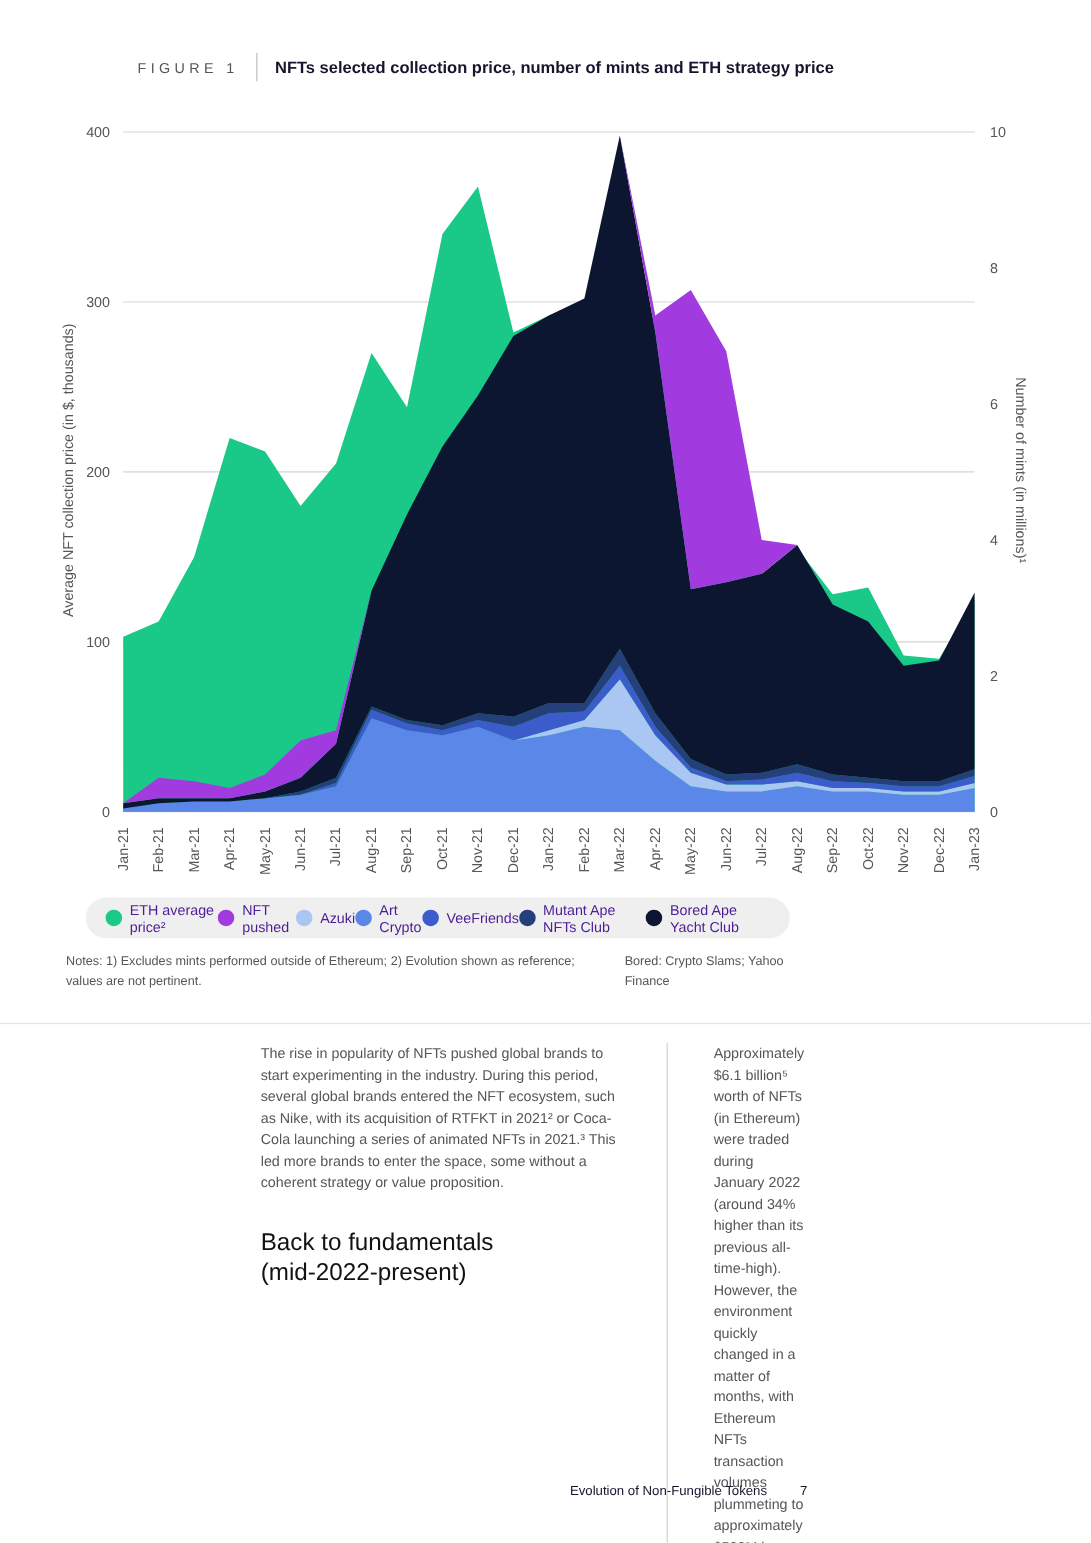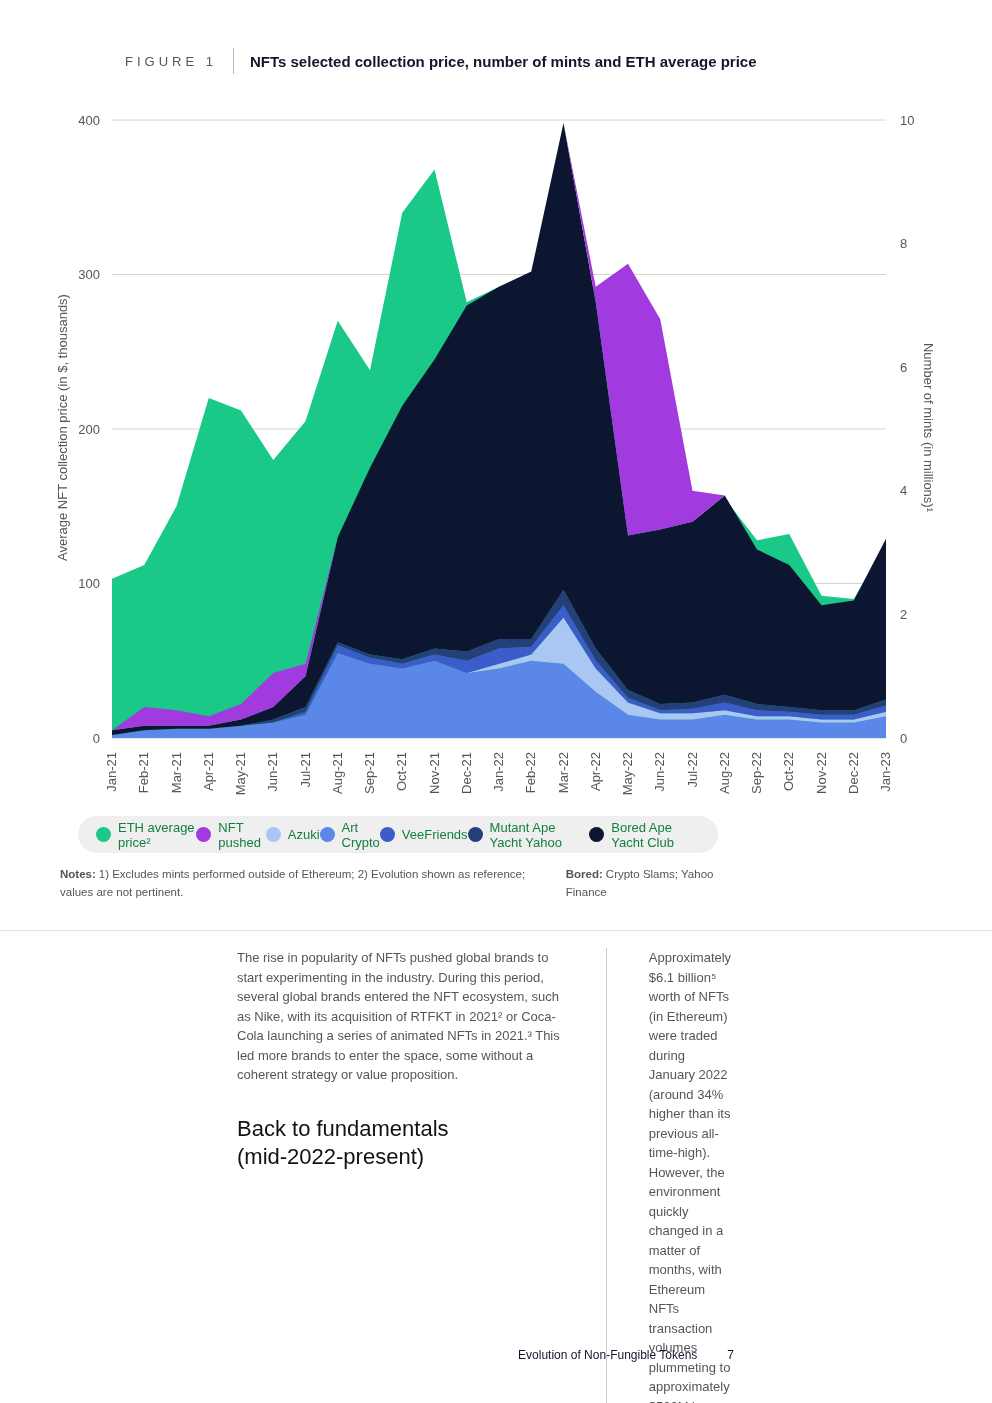--- a/index.html
+++ b/index.html
@@ -17,27 +17,27 @@
 
   .y-axis-title { position:absolute; width:620px; text-align:center; font-size:13px; color:#53565a; }
   .y-axis-title.left  { left:-248px; top:420px; transform:rotate(-90deg); }
   .y-axis-title.right { left:618px;  top:420px; transform:rotate(90deg); }
 
   .legend { position:absolute; top:816px; left:78px; right:78px; height:37px;
     background:#efefef; border-radius:19px; display:flex; align-items:center;
     justify-content:space-between; padding:0 18px; }
   .legend-item { display:flex; align-items:center; gap:7px; }
   .dot { width:15px; height:15px; border-radius:50%; flex:none; }
-  .legend-label { font-size:13px; color:#15803d; }
+  .legend-label { font-size:13px; color:#4c1d95; }
 
   .notes-row { position:absolute; top:866px; left:60px; right:60px; display:flex;
     font-size:11.5px; line-height:1.55; color:#53565a; }
   .notes { width:545px; }
   .source { margin-left:22px; }
-  .lbl { font-weight:bold; margin-right:3px; }
+  .lbl { font-weight:normal; margin-right:3px; }
 
   .section-divider { position:absolute; top:930px; left:0; width:992px;
     border:0; border-top:1px solid #e3e3e3; }
 
   .body-cols { position:absolute; top:948px; left:237px; right:62px; display:flex; align-items:stretch;gap:28px; }
   .col.left { width:338px; }
   .col-divider { width:1px; background:#cfcfcf; margin:0 14px 0 8px; }
   .col.right { flex:1; }
   .col p { font-size:13px; line-height:1.5; color:#53565a; }
   .col h2 { font-size:22px; line-height:1.3; font-weight:400; color:#121212;
@@ -47,21 +47,21 @@
     color:#15152e; display:flex; gap:30px; align-items:baseline; }
 </style>
 </head>
 <body>
 
 <div class="page">
 
   <header class="figure-header">
     <span class="figure-label">FIGURE 1</span>
     <span class="header-rule"></span>
-    <h1 class="figure-title">NFTs selected collection price, number of mints and ETH average price</h1>
+    <h1 class="figure-title">NFTs selected collection price, number of mints and ETH strategy price</h1>
   </header>
 
   <div class="y-axis-title left">Average NFT collection price (in $, thousands)</div>
   <svg id="chart-svg" width="880" height="710">
       <line x1="62" y1="630" x2="836" y2="630" stroke="#d4d4d4" stroke-width="1"></line>
       <text x="50" y="634.5" text-anchor="end">0</text>
       <line x1="62" y1="475.5" x2="836" y2="475.5" stroke="#d4d4d4" stroke-width="1"></line>
       <text x="50" y="480" text-anchor="end">100</text>
       <line x1="62" y1="321" x2="836" y2="321" stroke="#d4d4d4" stroke-width="1"></line>
       <text x="50" y="325.5" text-anchor="end">200</text>
@@ -126,21 +126,21 @@
       <div class="legend-item">
         <span class="dot" style="background: rgb(91, 135, 232);"></span>
         <span class="legend-label">Art Crypto</span>
       </div>
       <div class="legend-item">
         <span class="dot" style="background: rgb(60, 92, 204);"></span>
         <span class="legend-label">VeeFriends</span>
       </div>
       <div class="legend-item">
         <span class="dot" style="background: rgb(37, 63, 122);"></span>
-        <span class="legend-label">Mutant Ape Yacht Yahoo</span>
+        <span class="legend-label">Mutant Ape NFTs Club</span>
       </div>
       <div class="legend-item">
         <span class="dot" style="background: rgb(12, 22, 48);"></span>
         <span class="legend-label">Bored Ape Yacht Club</span>
       </div>
     </div>
 
   <div class="notes-row">
     <p class="notes"><span class="lbl">Notes:</span><span>1) Excludes mints performed outside of Ethereum; 2) Evolution shown as reference; values are not pertinent.</span></p>
     <p class="source"><span class="lbl">Bored:</span><span>Crypto Slams; Yahoo Finance</span></p>

